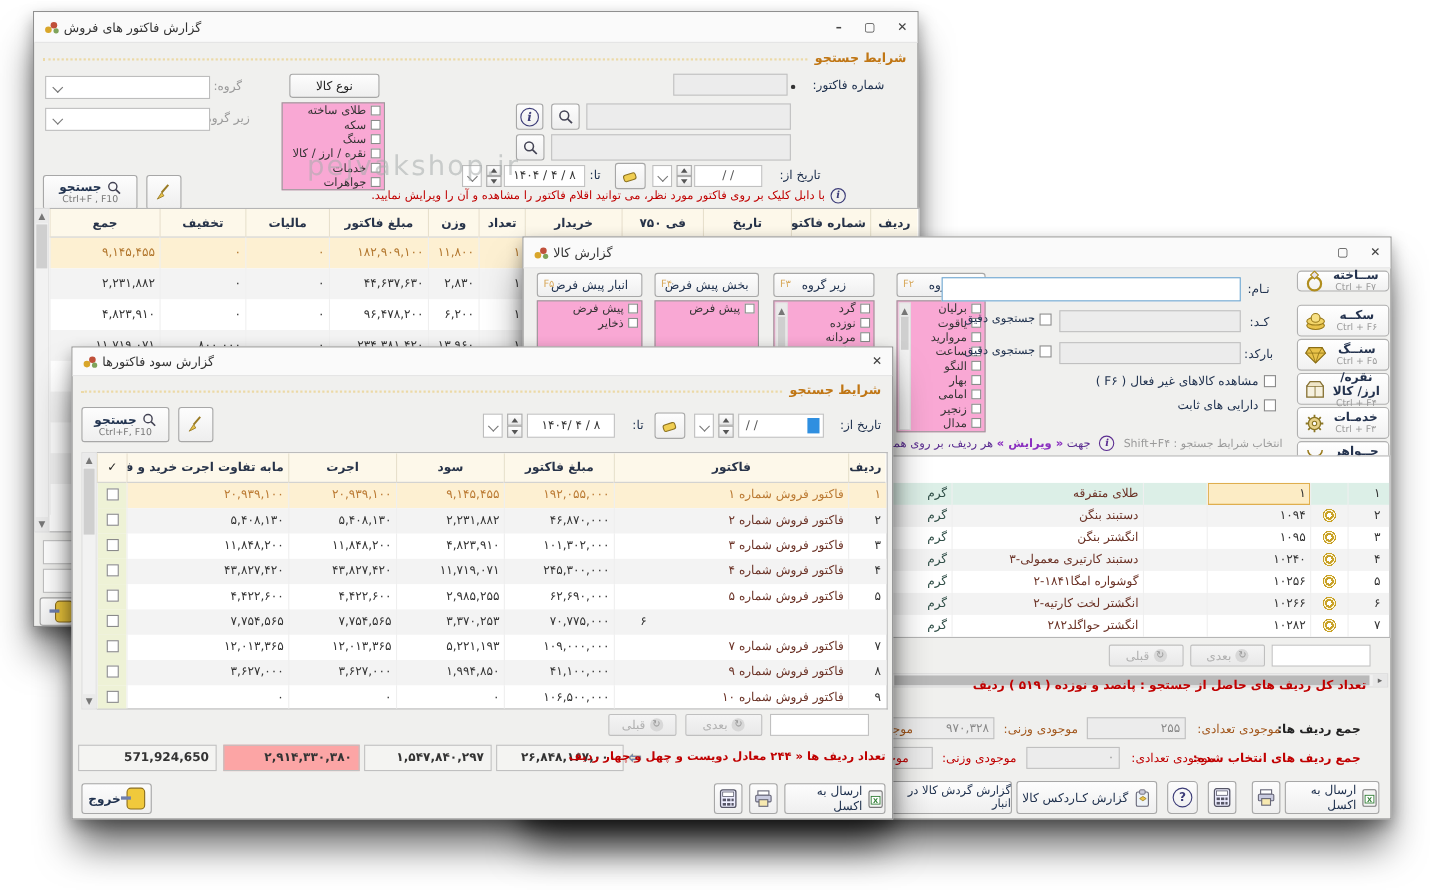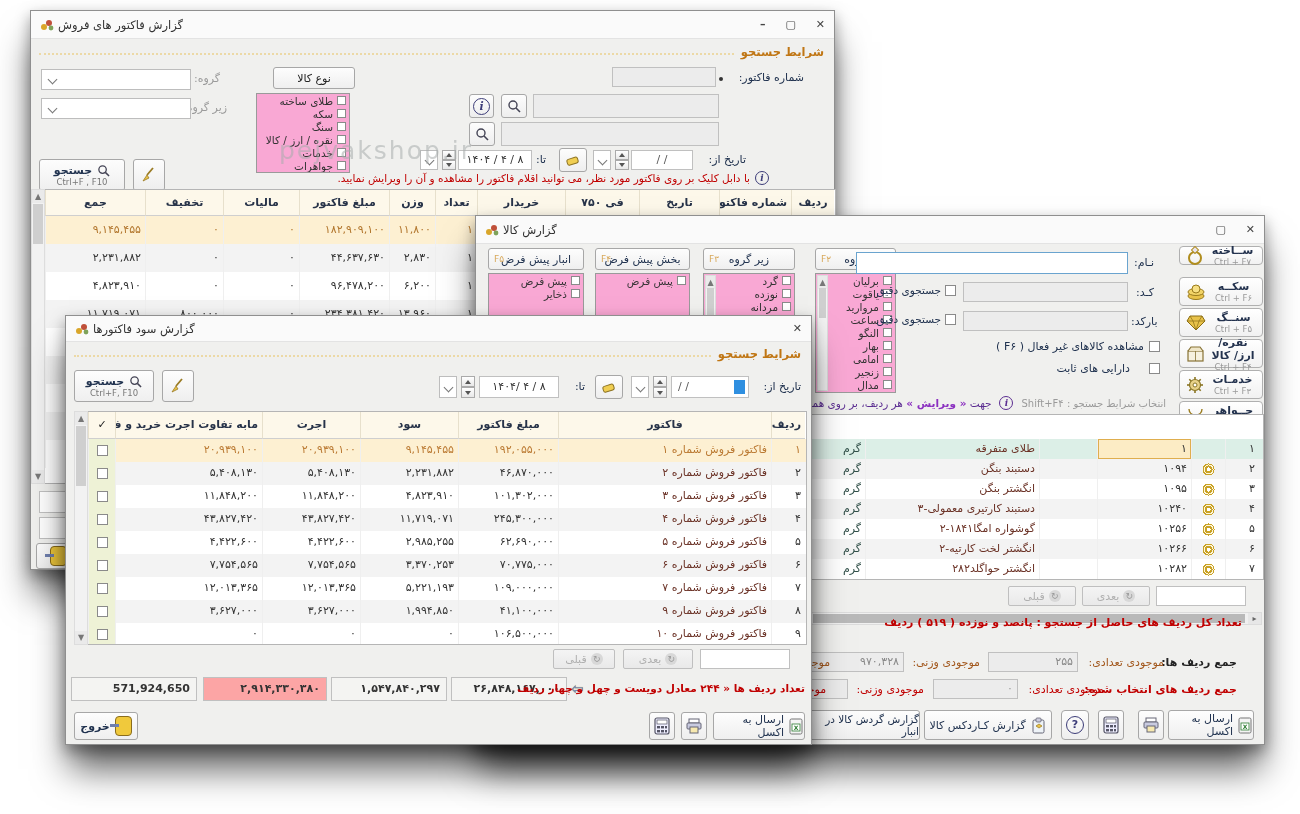--- a/index.html
+++ b/index.html
@@ -115,21 +115,21 @@
 
   <span class="lbl gray" style="left:163px; top:61px;">گروه:</span>
   <div class="dd" style="left:10px; top:58px; width:150px; height:21px;">
       <span class="chev" style="left:7px; top:6px;"></span>
     </div>
   <span class="lbl gray" style="left:152px; top:90px;">زیر گروه:</span>
   <div class="dd" style="left:10px; top:87px; width:150px; height:21px;">
       <span class="chev" style="left:7px; top:6px;"></span>
     </div>
 
-  <div class="btn" style="left:242px; top:56px; width:82px; height:22px;">
+  <div class="btn" style="left:232px; top:56px; width:82px; height:22px;">
     <span>نوع کالا</span>
   </div>
   <div class="listbox" id="typeListA" style="left:225px; top:82px; width:94px; height:80px;">
       <div class="li">
         <span class="cb"></span>
         <span>طلای ساخته</span>
       </div>
       <div class="li">
         <span class="cb"></span>
         <span>سکه</span>
@@ -595,21 +595,21 @@
   <div class="inp" style="left:487px; top:95px; width:165px; height:20px;"></div>
   <div style="position:absolute; left:380px; top:97px; width:100px; display:flex; direction:rtl; gap:4px; align-items:center;">
     <span class="cb"></span>
       <span class="navy" style="font-size:10.5px;">جستجوی دقیق</span>
   </div>
 
   <div style="position:absolute; right:104px; top:124px; display:flex; direction:rtl; gap:5px; align-items:center;">
     <span class="cb"></span>
       <span class="navy">مشاهده کالاهای غیر فعال ( F۶ )</span>
   </div>
-  <div style="position:absolute; right:104px; top:146px; display:flex; direction:rtl; gap:19px; align-items:center;">
+  <div style="position:absolute; right:104px; top:146px; display:flex; direction:rtl; gap:5px; align-items:center;">
     <span class="cb"></span>
       <span class="navy">دارایی های ثابت</span>
   </div>
 
   <div style="position:absolute; right:98px; top:180px; display:flex; direction:rtl; gap:8px; align-items:center; white-space:nowrap;">
     <span class="gray ltr" style="font-size:10px;">Shift+F۴ : انتخاب شرایط جستجو</span>
     <span class="info-ic" style="width:14px; height:14px; font-size:9px; line-height:12px; border-color:#5b2d91; color:#5b2d91;">i</span>
     <span style="color:#5b2d91; font-size:10.5px;">
       <span>جهت </span><b style="color:#8b30c0;">« ویرایش »</b><span> هر ردیف، بر روی همان ردیف دابل کلیک</span>
     </span>
@@ -927,21 +927,20 @@
         <div class="tcell num" style="width: 100px;">۶۲,۶۹۰,۰۰۰</div>
         <div class="tcell" style="width: 213px; color: rgb(107, 50, 38);">فاکتور فروش شماره ۵</div>
         <div class="tcell num" style="width: 34px;">۵</div>
       </div>
       <div class="trow tbody alt" style="height: 23px; line-height: 22px;">
         <div class="tcell greencol" style="width: 27px; text-align: center;"><span class="cb" style="vertical-align: middle;"></span></div>
         <div class="tcell num" style="width: 147px;">۷,۷۵۴,۵۶۵</div>
         <div class="tcell num" style="width: 98px;">۷,۷۵۴,۵۶۵</div>
         <div class="tcell num" style="width: 98px;">۳,۳۷۰,۲۵۳</div>
         <div class="tcell num" style="width: 100px;">۷۰,۷۷۵,۰۰۰</div>
-        <div class="tcell" style="width: 213px; color: rgb(107, 50, 38);">فاکتور فروش شماره ۶</div>
         <div class="tcell num" style="width: 34px;">۶</div>
       </div>
       <div class="trow tbody" style="height: 23px; line-height: 22px;">
         <div class="tcell greencol" style="width: 27px; text-align: center;"><span class="cb" style="vertical-align: middle;"></span></div>
         <div class="tcell num" style="width: 147px;">۱۲,۰۱۳,۳۶۵</div>
         <div class="tcell num" style="width: 98px;">۱۲,۰۱۳,۳۶۵</div>
         <div class="tcell num" style="width: 98px;">۵,۲۲۱,۱۹۳</div>
         <div class="tcell num" style="width: 100px;">۱۰۹,۰۰۰,۰۰۰</div>
         <div class="tcell" style="width: 213px; color: rgb(107, 50, 38);">فاکتور فروش شماره ۷</div>
         <div class="tcell num" style="width: 34px;">۷</div>

